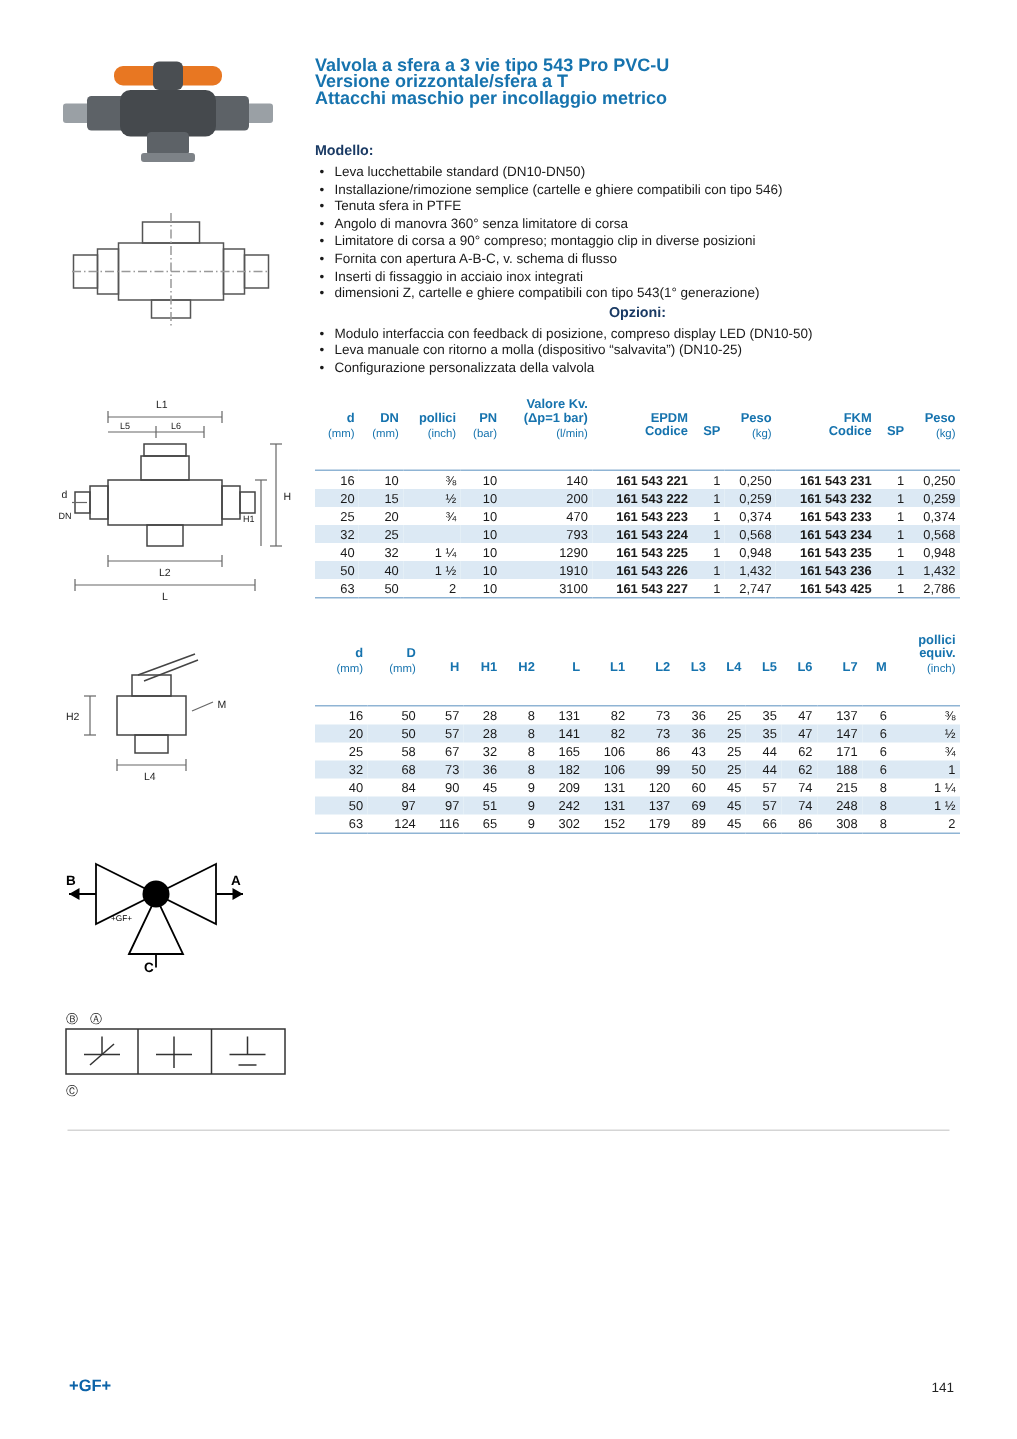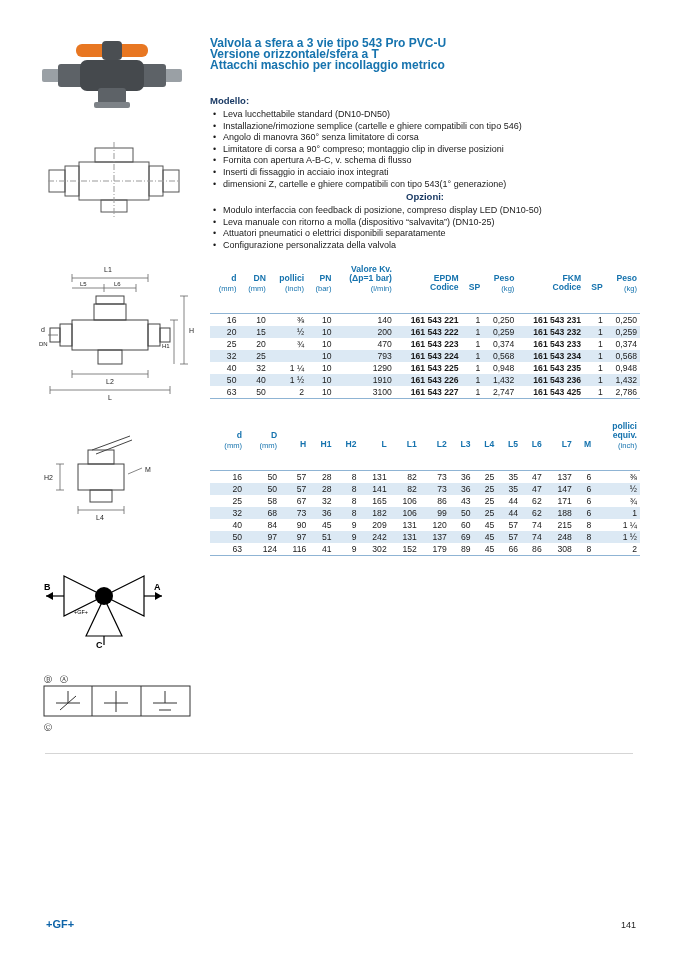--- a/index.html
+++ b/index.html
@@ -205,32 +205,32 @@
     <div class="title-block">
       <div class="title-line">Valvola a sfera a 3 vie tipo 543 Pro PVC-U</div>
       <div class="title-line">Versione orizzontale/sfera a T</div>
       <div class="title-line">Attacchi maschio per incollaggio metrico</div>
     </div>
 
     <div class="section-heading">Modello:</div>
     <ul class="bullets">
         <li>Leva lucchettabile standard (DN10-DN50)</li>
         <li>Installazione/rimozione semplice (cartelle e ghiere compatibili con tipo 546)</li>
+        <li>Tenuta sfera in PTFE</li>
         <li>Angolo di manovra 360° senza limitatore di corsa</li>
         <li>Limitatore di corsa a 90° compreso; montaggio clip in diverse posizioni</li>
         <li>Fornita con apertura A-B-C, v. schema di flusso</li>
         <li>Inserti di fissaggio in acciaio inox integrati</li>
         <li>dimensioni Z, cartelle e ghiere compatibili con tipo 543(1° generazione)</li>
       </ul>
 
     <div class="section-heading second">Opzioni:</div>
     <ul class="bullets">
         <li>Modulo interfaccia con feedback di posizione, compreso display LED (DN10-50)</li>
         <li>Leva manuale con ritorno a molla (dispositivo “salvavita”) (DN10-25)</li>
-        <li>Attuatori pneumatici o elettrici disponibili separatamente</li>
         <li>Configurazione personalizzata della valvola</li>
       </ul>
 
     <table class="t1">
       <thead>
           <tr>
             <th>
               <div class="h-main">d</div>
               <div class="h-sub">(mm)</div>
             </th>
@@ -524,21 +524,21 @@
             <td>57</td>
             <td>74</td>
             <td>248</td>
             <td>8</td>
             <td>1 ½</td>
           </tr>
           <tr>
             <td>63</td>
             <td>124</td>
             <td>116</td>
-            <td>41</td>
+            <td>65</td>
             <td>9</td>
             <td>302</td>
             <td>152</td>
             <td>179</td>
             <td>89</td>
             <td>45</td>
             <td>66</td>
             <td>86</td>
             <td>308</td>
             <td>8</td>

